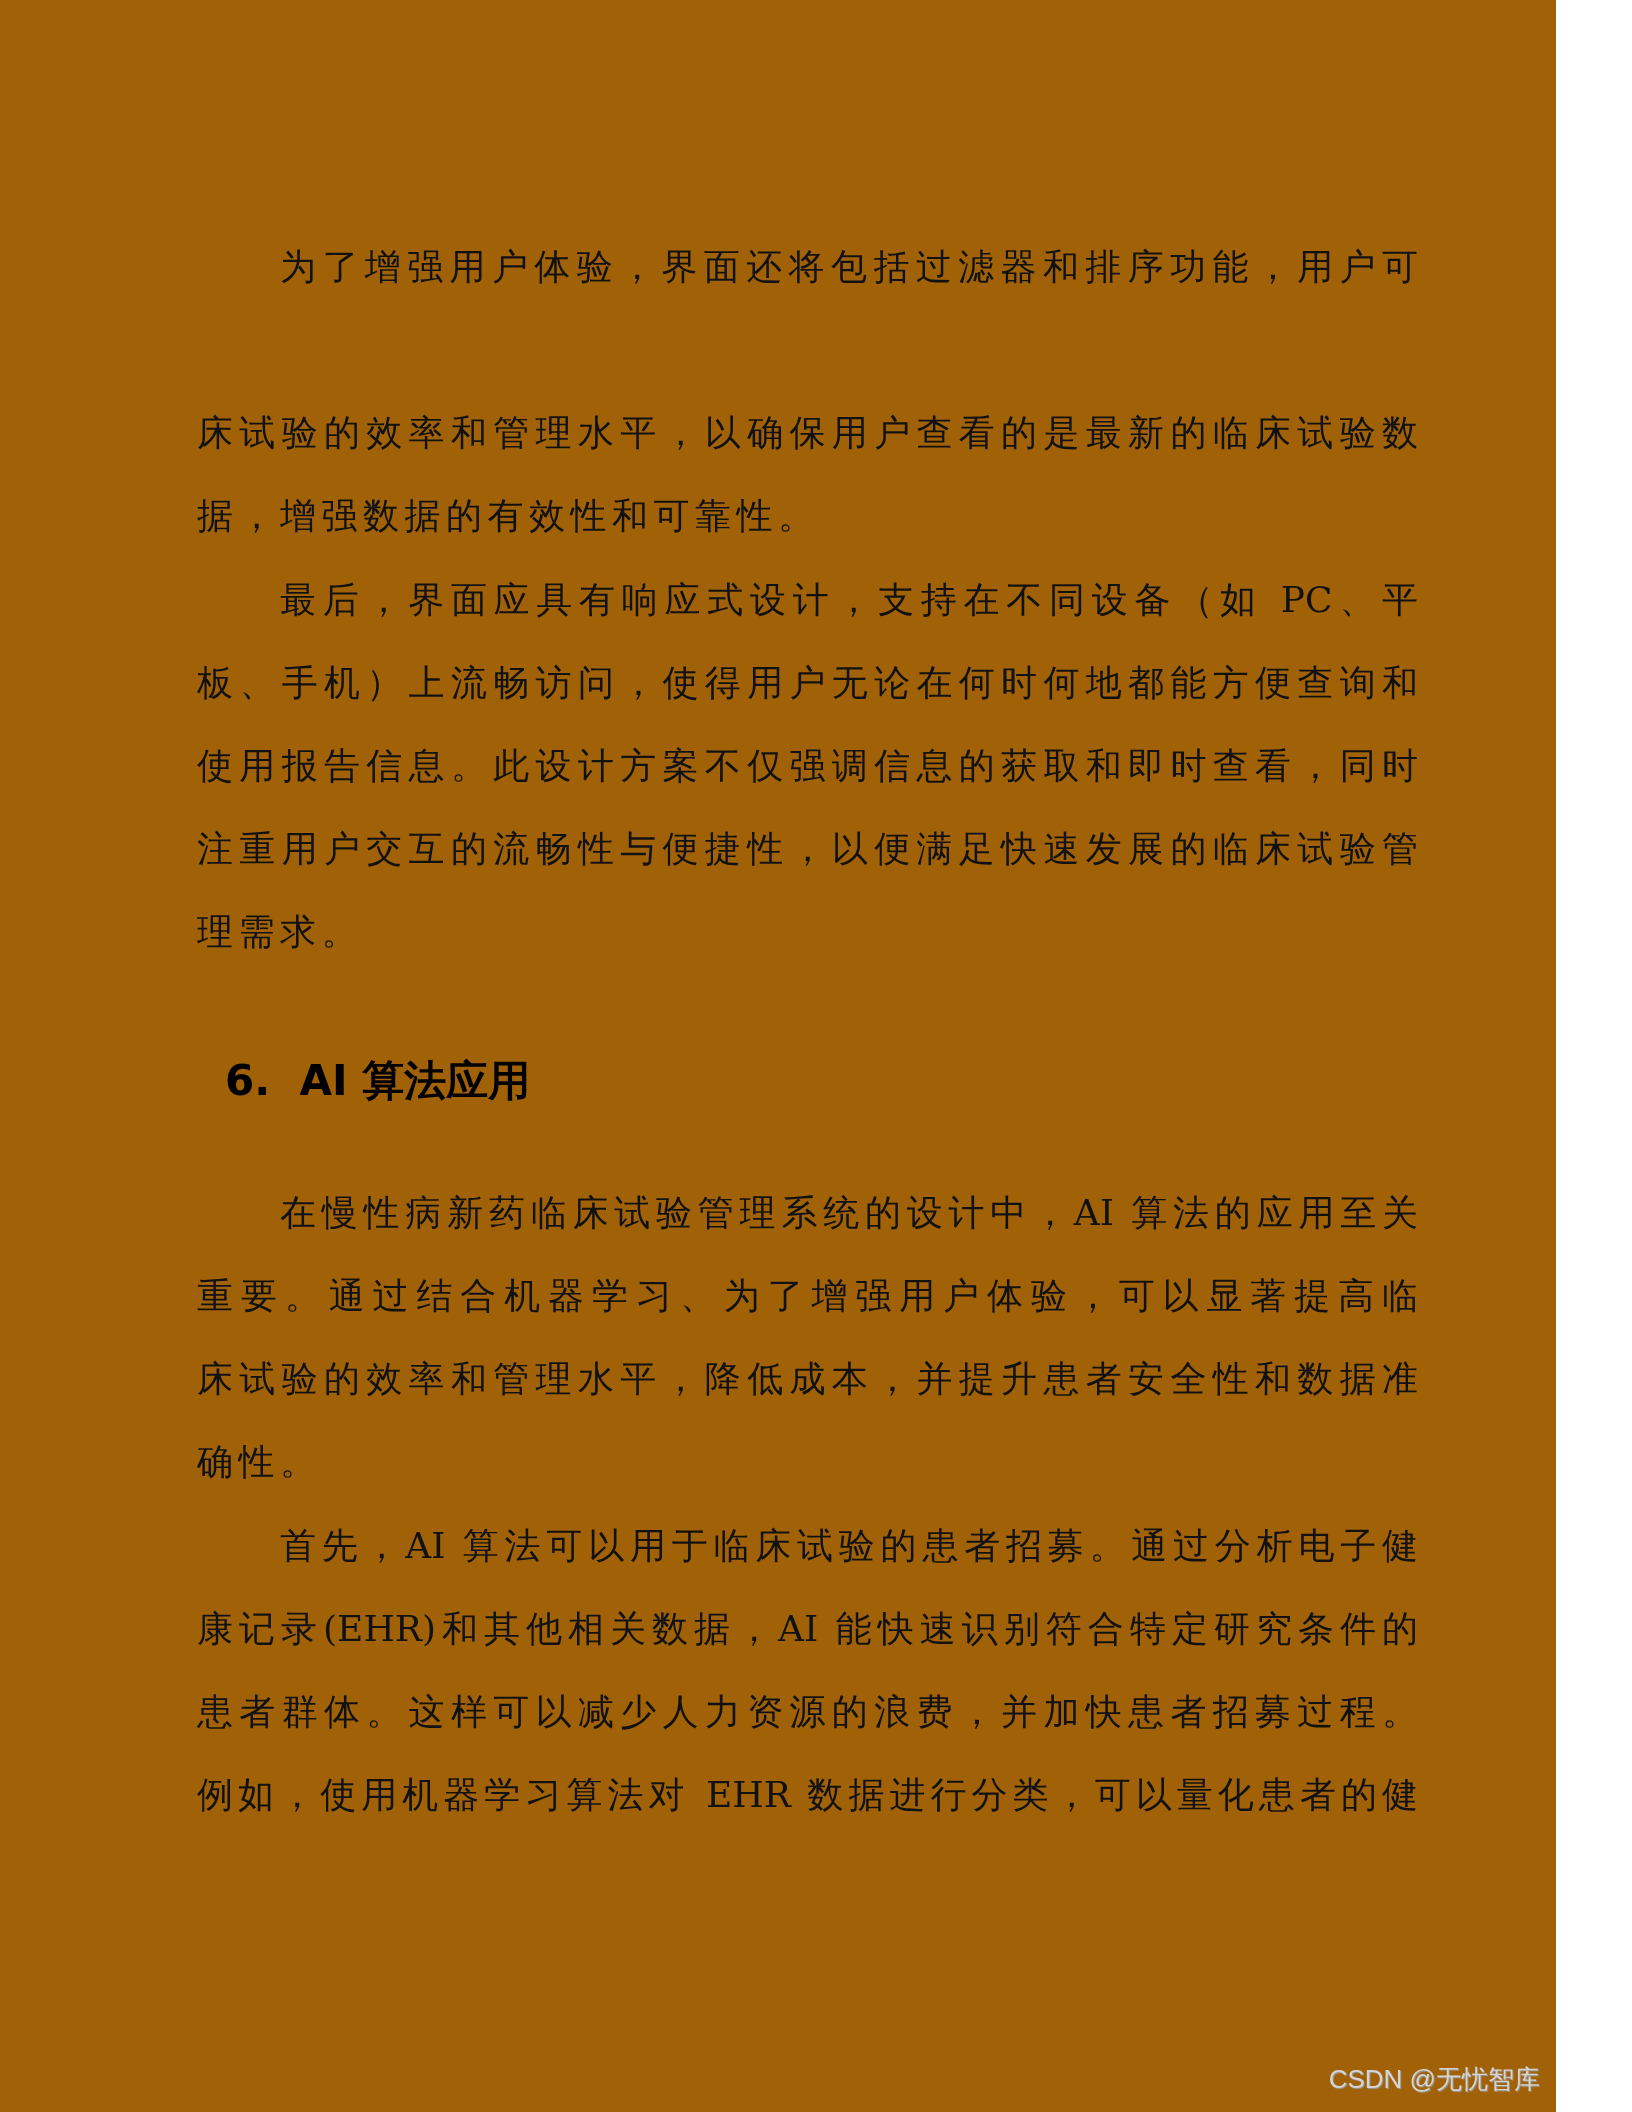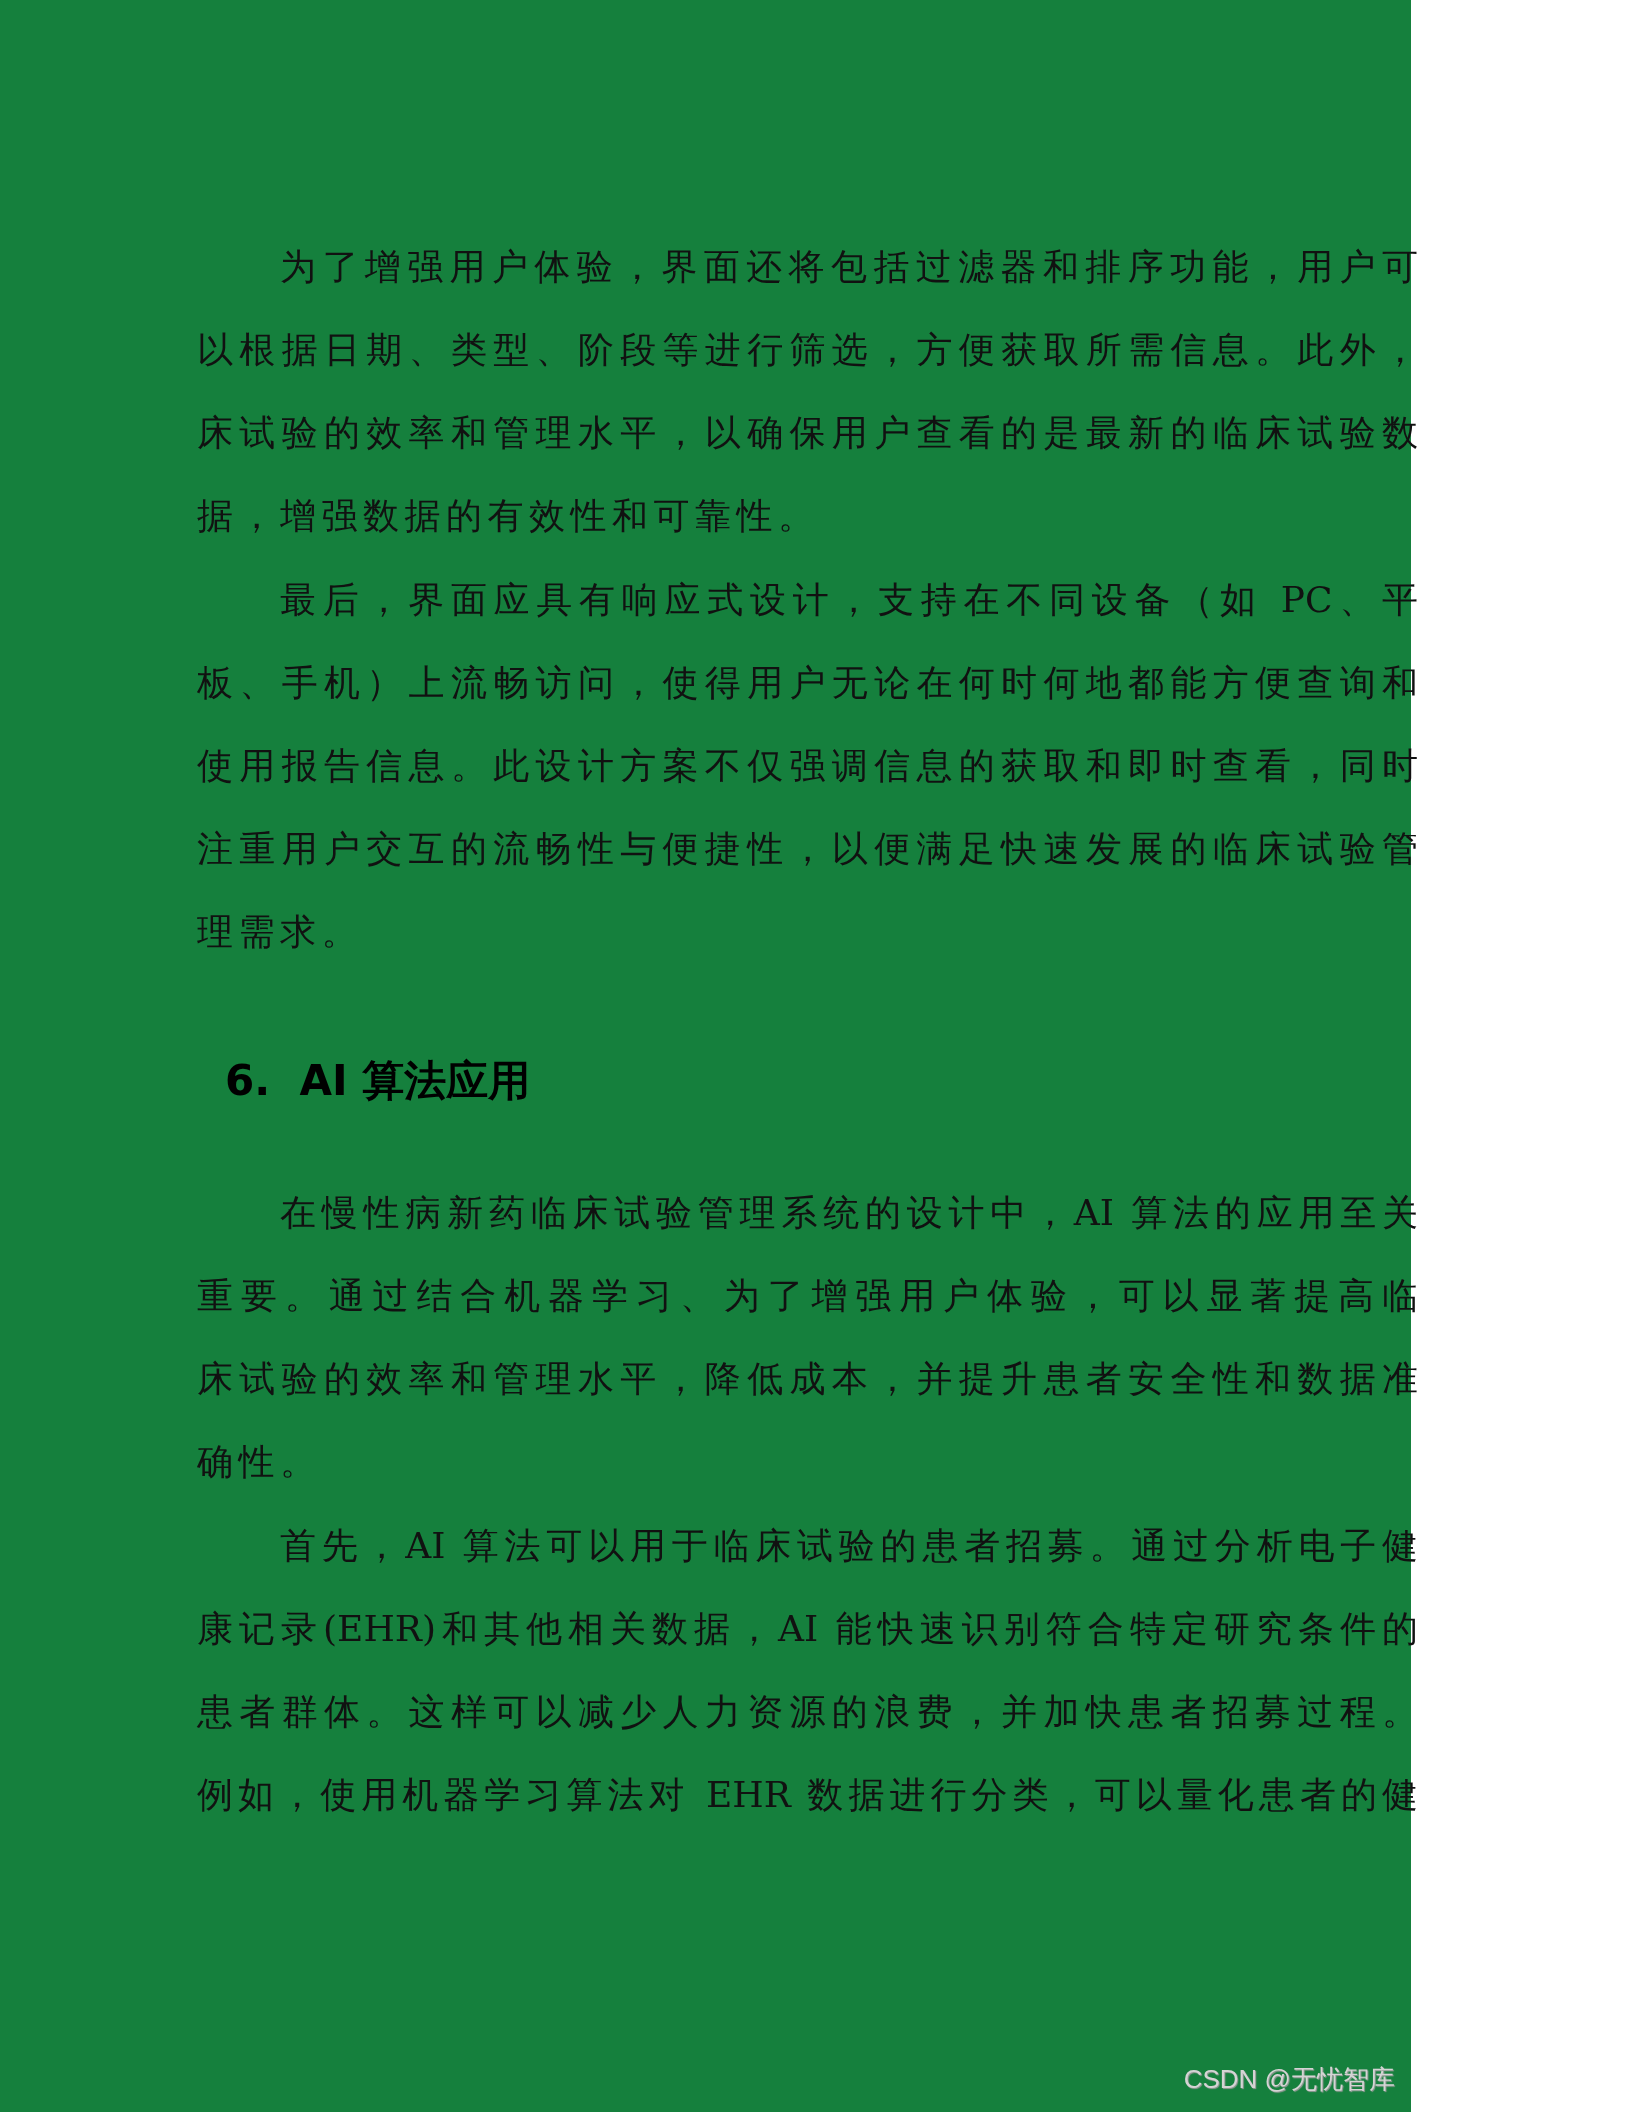--- a/index.html
+++ b/index.html
@@ -1,17 +1,17 @@
 <!DOCTYPE html>
 <html><head>
 <meta charset="utf-8">
 <style>
   html, body { margin: 0; padding: 0; background: #ffffff; }
   body { width: 1632px; height: 2112px; position: relative; overflow: hidden; }
-  .page { position: absolute; left: 0; top: 0; width: 1411px; height: 2112px; background: #15803d; }
+  .page { position: absolute; left: 0; top: 0; width: 1556px; height: 2112px; background: #a16207; }
   .line {
     position: absolute;
     left: 197px;
     width: 1221px;
     height: 50px;
     line-height: 50px;
     font-family: "DejaVu Serif", "Liberation Serif", serif;
     font-size: 36px;
     color: #111;
     white-space: nowrap;
@@ -44,21 +44,20 @@
     text-shadow: 1px 1px 1px #9a9a9a;
     white-space: nowrap;
   }
 </style>
 </head>
 <body>
 
 <div class="page">
 
   <div class="line indent" style="top:242px">为了增强用户体验，界面还将包括过滤器和排序功能，用户可</div>
-  <div class="line" style="top:325px">以根据日期、类型、阶段等进行筛选，方便获取所需信息。此外，</div>
   <div class="line" style="top:408px">床试验的效率和管理水平，以确保用户查看的是最新的临床试验数</div>
   <div class="line last" style="top:491px">据，增强数据的有效性和可靠性。</div>
 
   <div class="line indent" style="top:575px">最后，界面应具有响应式设计，支持在不同设备（如 PC、平</div>
   <div class="line" style="top:658px">板、手机）上流畅访问，使得用户无论在何时何地都能方便查询和</div>
   <div class="line" style="top:741px">使用报告信息。此设计方案不仅强调信息的获取和即时查看，同时</div>
   <div class="line" style="top:824px">注重用户交互的流畅性与便捷性，以便满足快速发展的临床试验管</div>
   <div class="line last" style="top:907px">理需求。</div>
 
   <div class="heading">6.  AI 算法应用</div>

